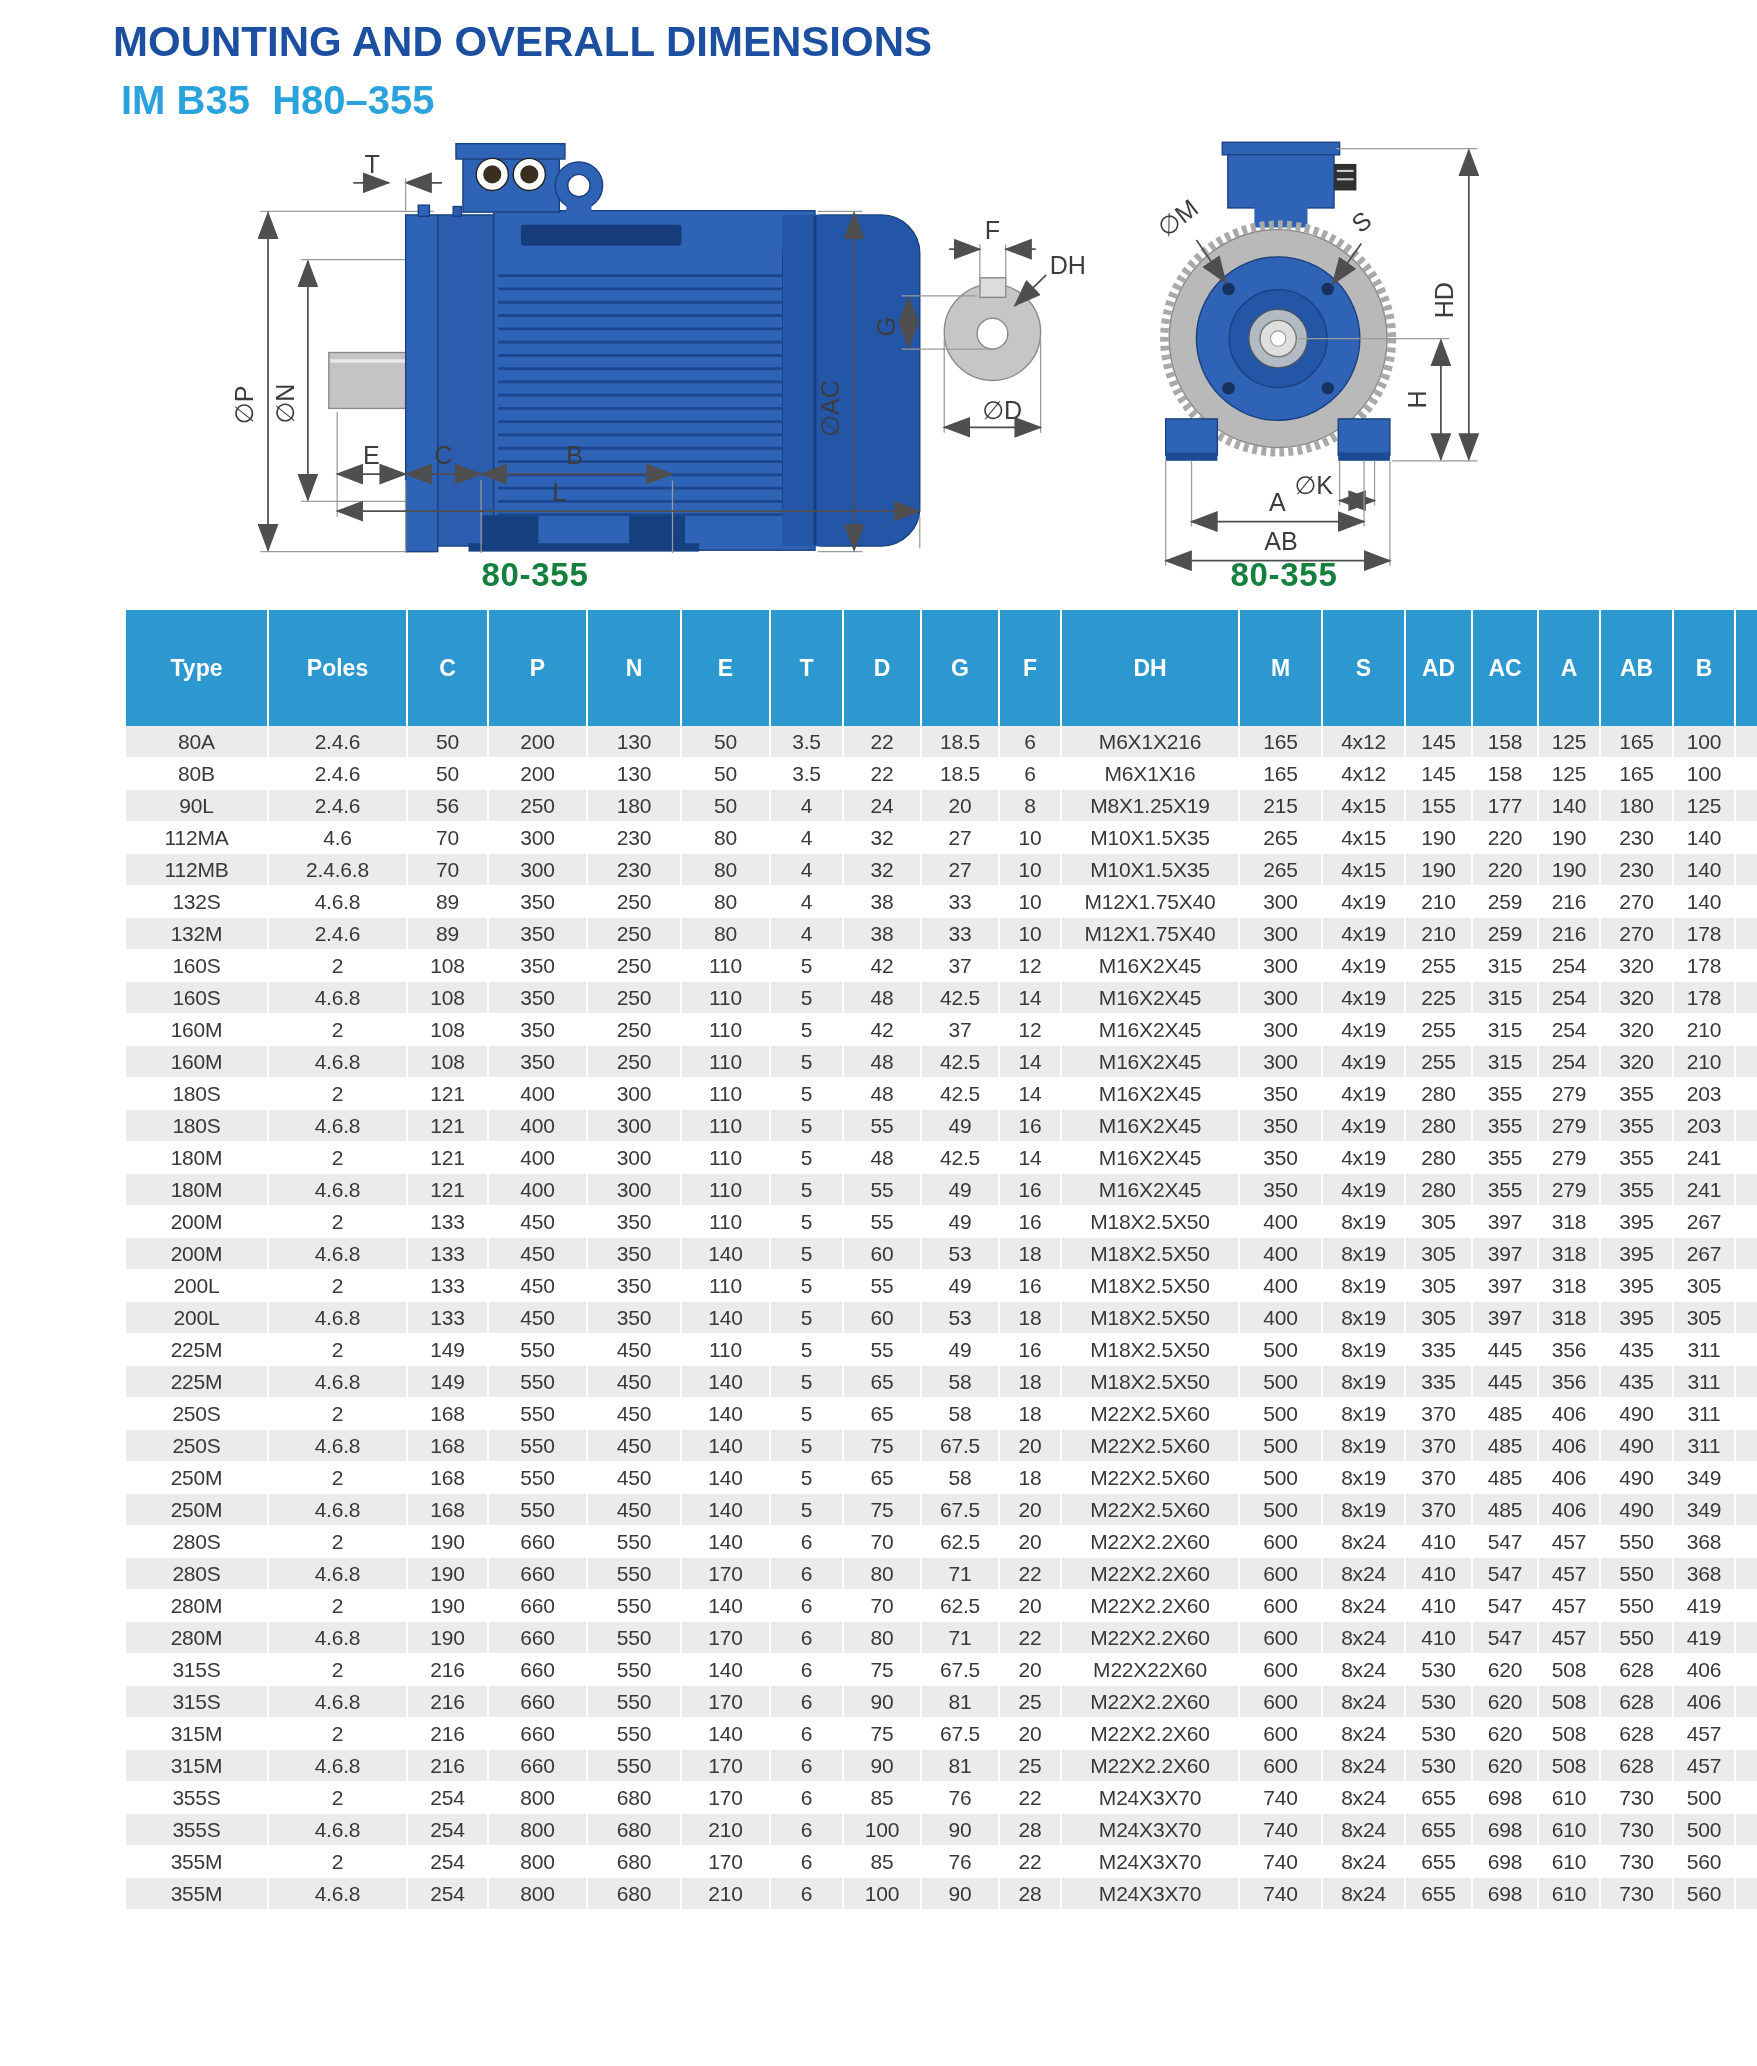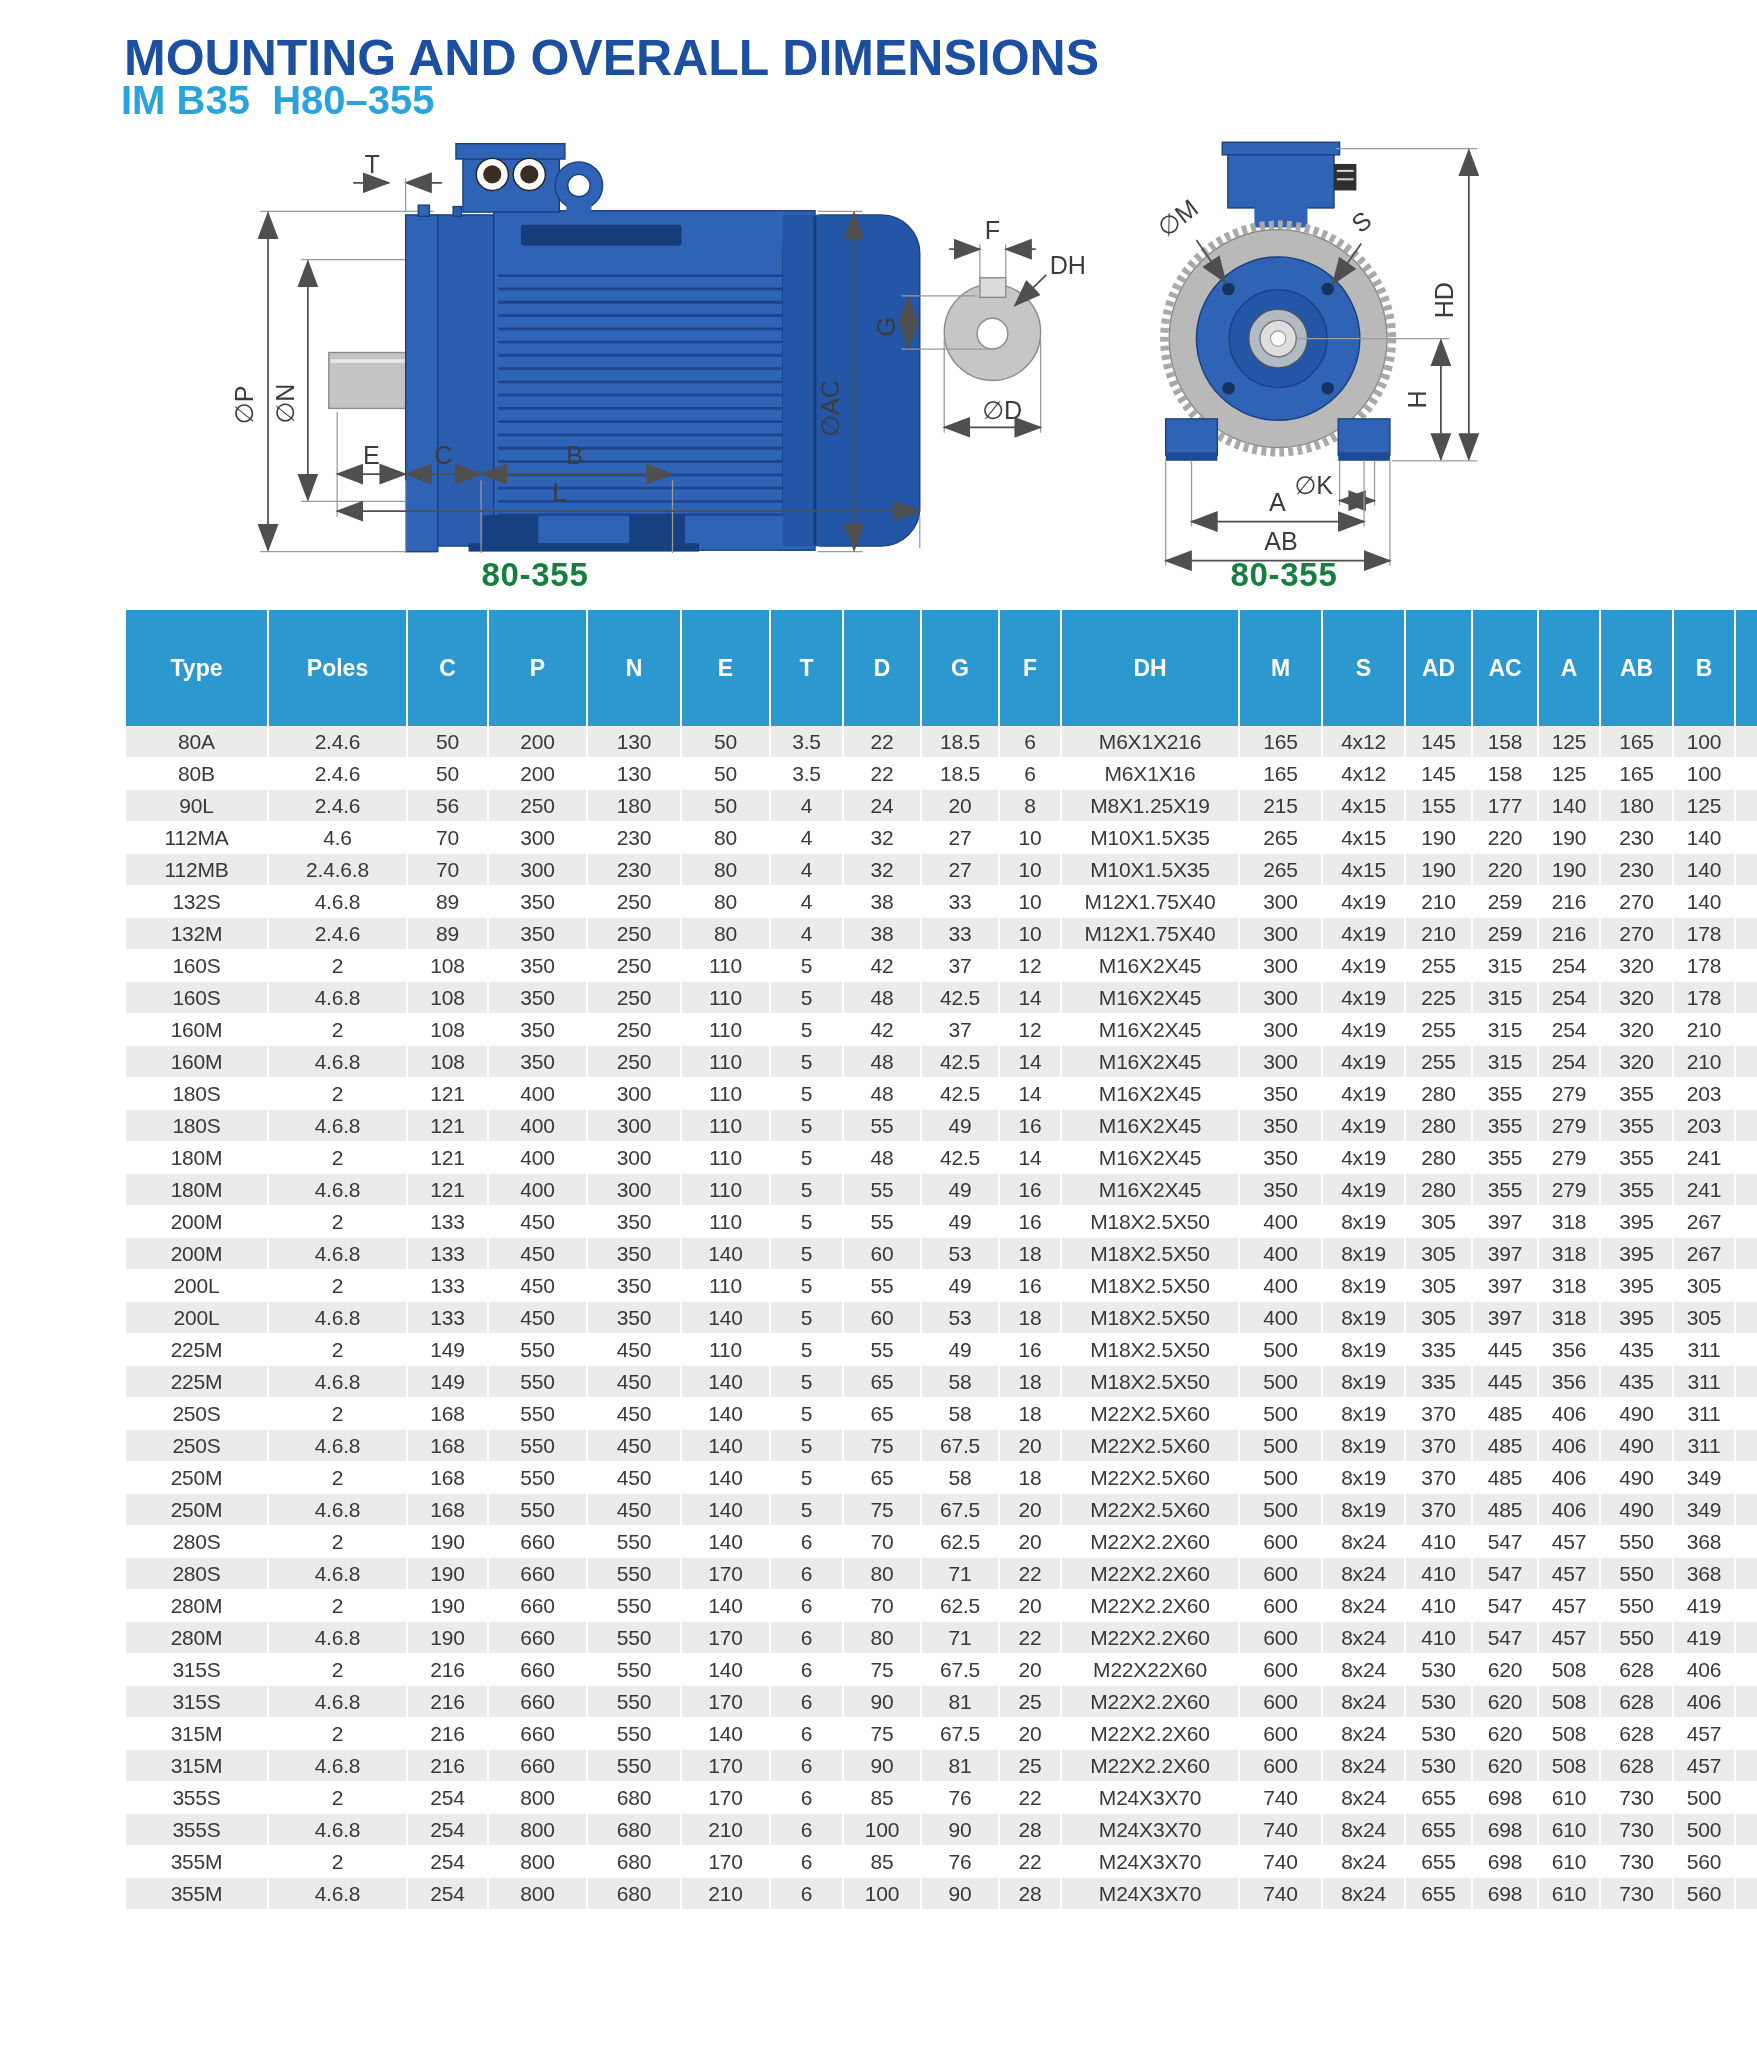--- a/index.html
+++ b/index.html
@@ -1,22 +1,22 @@
 <!DOCTYPE html>
 <html style="font-size:11.2px"><head>
 <meta charset="utf-8">
 <style>
   html,body{margin:0;padding:0;}
   body{
     width:1757px;height:2066px;position:relative;background:#ffffff;
     font-family:"Liberation Sans", sans-serif;overflow:hidden;
   }
   .page-title{
-    position:absolute;left:112px;top:17px;margin:12px;
-    font-size:50px;font-weight:bold;letter-spacing:0px;color:#1c4f9f;
+    position:absolute;left:112px;top:17px;margin:1px;
+    font-size:42px;font-weight:bold;letter-spacing:0px;color:#1c4f9f;
     white-space:pre;
   }
   .page-subtitle{
     position:absolute;left:121px;top:78px;margin:0;
     font-size:40px;font-weight:bold;color:#2aa3dc;white-space:pre;
   }
   .figure-caption{
     position:absolute;top:556px;transform:translateX(-50%);
     font-size:33px;font-weight:bold;color:#15803d;letter-spacing:0.7px;
   }

